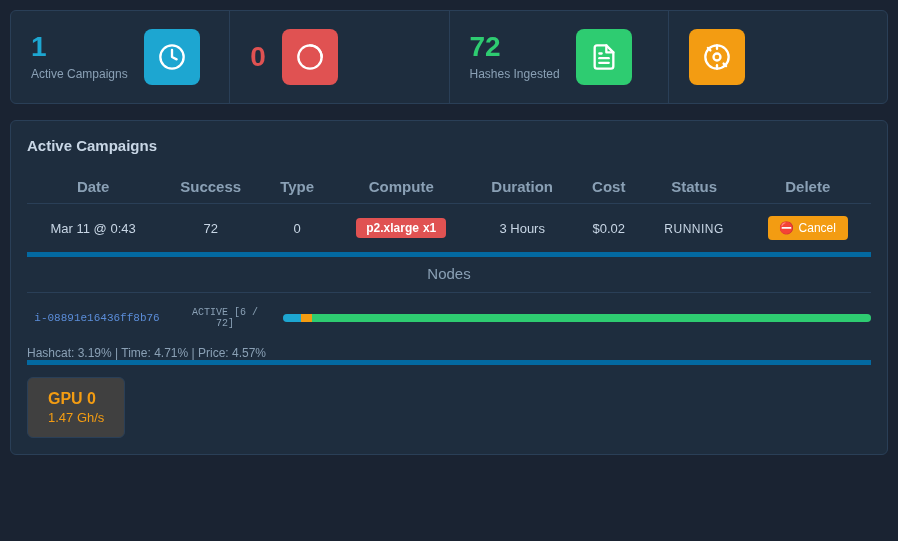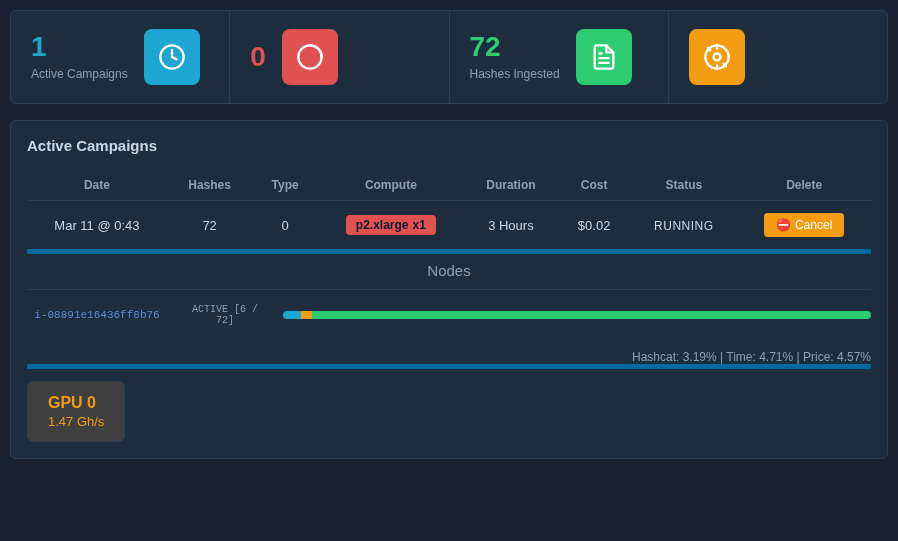--- a/index.html
+++ b/index.html
@@ -75,40 +75,40 @@
       color: #c8d6e5;
       margin-bottom: 16px;
     }
 
     
     .campaigns-table {
       width: 100%;
       border-collapse: collapse;
     }
     .campaigns-table th {
-      font-size: 12px;
+      font-size: 15px;
       font-weight: 600;
       color: #8aa0b5;
       padding: 8px 12px;
       text-align: center;
       border-bottom: 1px solid #2a3f57;
     }
     .campaigns-table td {
       font-size: 13px;
       color: #c8d6e5;
       padding: 12px 12px;
       text-align: center;
       border-bottom: 5px solid #0369a1;
     }
     .compute-badge {
       display: inline-flex;
       align-items: center;
       gap: 4px;
       background: #e05252;
-      color: #0f172a;
+      color: #ffffff;
       padding: 3px 10px;
       border-radius: 4px;
       font-size: 12px;
       font-weight: 600;
     }
     .status-running {
       color: #c8d6e5;
       font-size: 12px;
       letter-spacing: 0.5px;
     }
@@ -173,24 +173,24 @@
       height: 100%;
       background: #f39c12;
       width: 2%;
     }
     .progress-segment-green {
       height: 100%;
       background: #2ecc71;
       flex: 1;
     }
     .hashcat-info {
-      text-align: right;
-      font-size: 12px;
-      color: #8aa0b5;
-      margin-top: 20px;
+      text-align: left;
+      font-size: 12px;
+      color: #8aa0b5;
+      margin-top: 13px;
     }
 
     
     .gpu-card {
       display: inline-block;
       background: #404040;
       border: 1px solid #2a3f57;
       border-radius: 6px;
       padding: 12px 20px;
       margin-top: 12px;
@@ -267,21 +267,21 @@
 </div>
 
 <div class="section">
   <div class="section-title">Active Campaigns</div>
 
   
   <table class="campaigns-table">
     <thead>
       <tr>
         <th>Date</th>
-        <th>Hashes</th>
+        <th>Success</th>
         <th>Type</th>
         <th>Compute</th>
         <th>Duration</th>
         <th>Cost</th>
         <th>Status</th>
         <th>Delete</th>
       </tr>
     </thead>
     <tbody>
       <tr>

